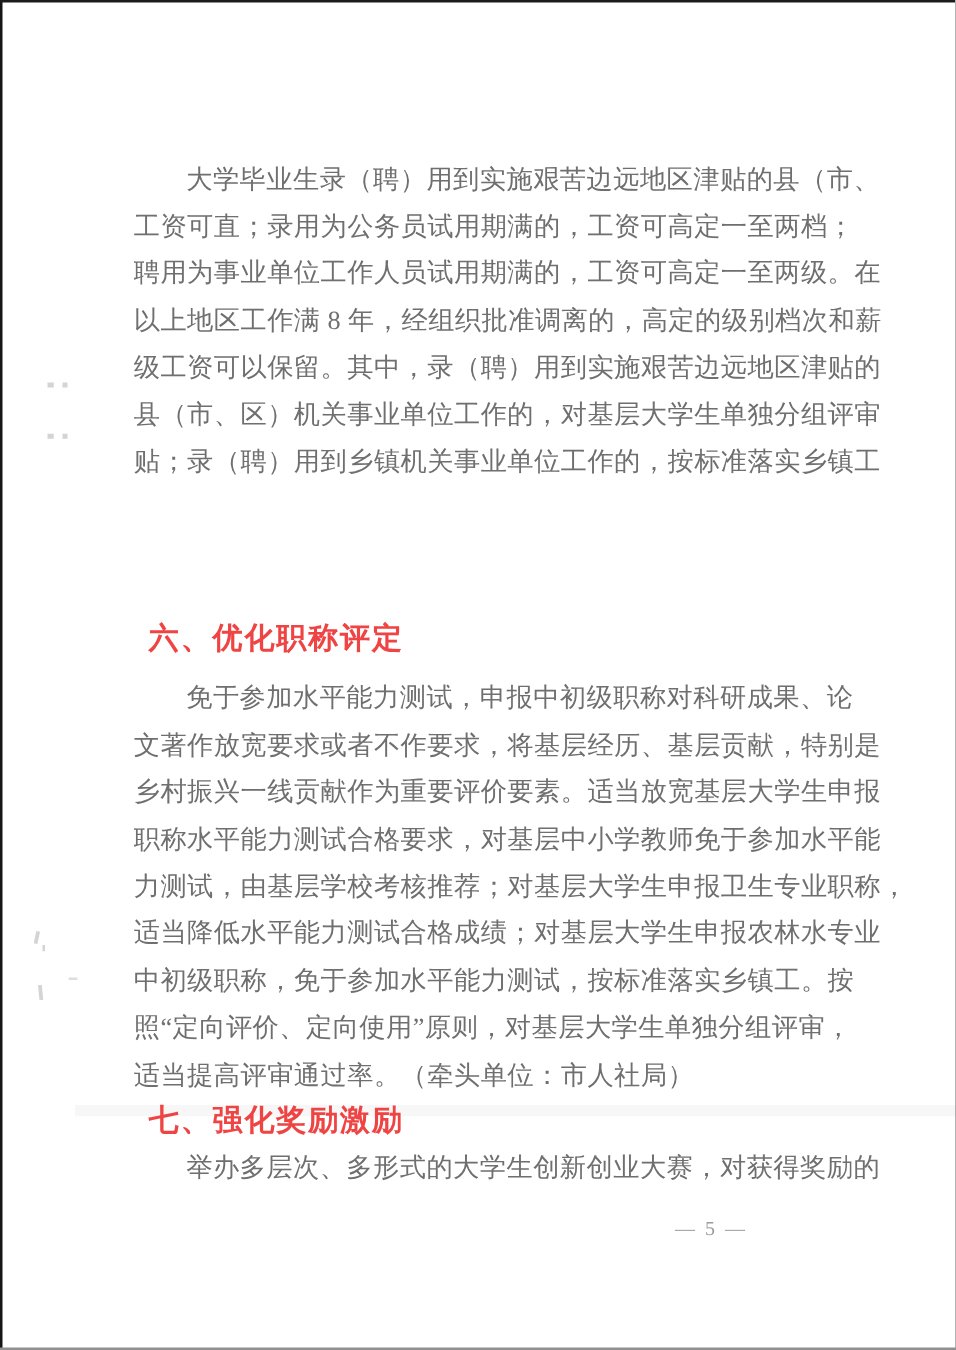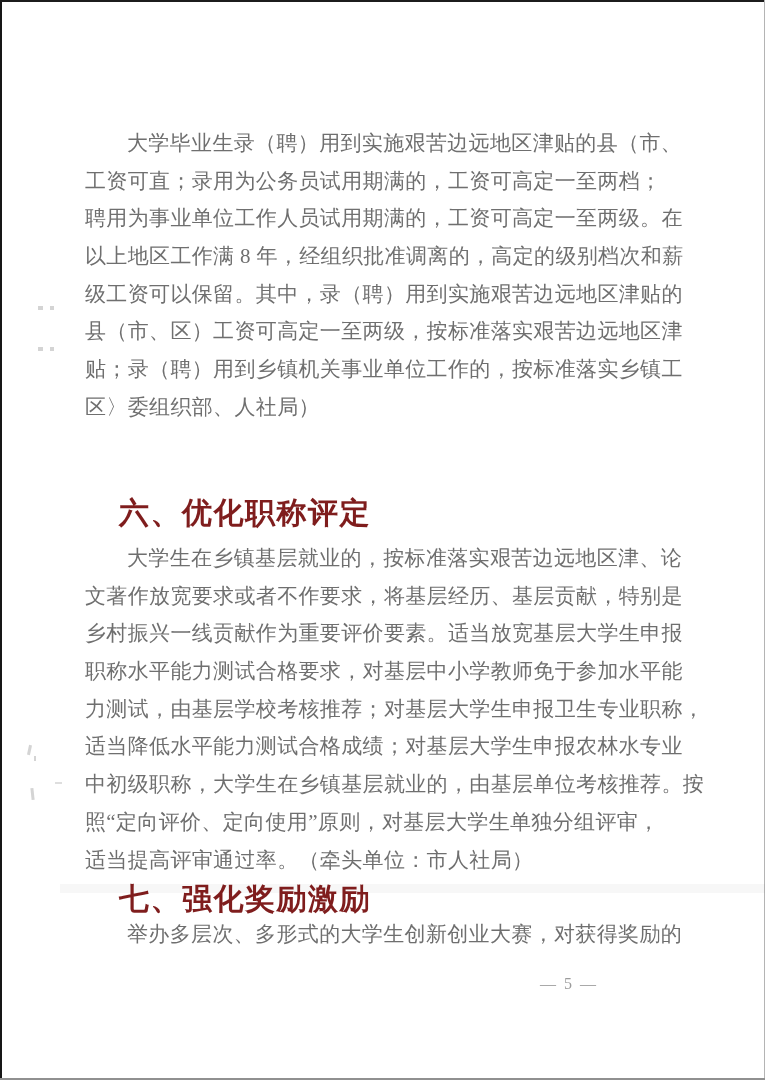--- a/index.html
+++ b/index.html
@@ -19,31 +19,31 @@
 
   
   .para {
     position: absolute;
     left: 85px;
     width: 615px;
     color: #6f6f6f;
     font-size: 21px;
     letter-spacing: 0.35px;
   }
-  .ln { height: 37.7px; line-height: 37.7px; white-space: nowrap; }
+  .ln { height: 37.7px; line-height: 37.7px; white-space: nowrap; margin-left: 22px; }
   .indent { text-indent: 42px; }
 
   
   .heading {
     position: absolute;
     left: 119px;
-    color: #7f1d1d;
-    font-size: 30px;
+    color: #ef4444;
+    font-size: 24px;
     font-weight: bold;
-    font-family: Liberation Sans, sans-serif;
+    font-family: Liberation Mono, monospace;
     letter-spacing: 1.5px;
     line-height: 37.7px;
     white-space: nowrap;
   }
   #heading-6 { top: 494px; }
   #heading-7 { top: 880px; text-align: right; }
 
   #para-1 { top: 125px; }
   #para-2 { top: 540px; }
   #para-3 { top: 916px; }
@@ -99,35 +99,34 @@
   <div class="mark" id="mark-3b"></div>
   <div class="mark" id="mark-4a"></div>
   <div class="mark" id="mark-4b"></div>
 
   <div class="para" id="para-1">
     <div class="ln indent">大学毕业生录（聘）用到实施艰苦边远地区津贴的县（市、</div>
     <div class="ln">工资可直；录用为公务员试用期满的，工资可高定一至两档；</div>
     <div class="ln">聘用为事业单位工作人员试用期满的，工资可高定一至两级。在</div>
     <div class="ln">以上地区工作满 8 年，经组织批准调离的，高定的级别档次和薪</div>
     <div class="ln">级工资可以保留。其中，录（聘）用到实施艰苦边远地区津贴的</div>
-    <div class="ln">县（市、区）工资可高定一至两级，按标准落实艰苦边远地区津</div>
+    <div class="ln">县（市、区）机关事业单位工作的，对基层大学生单独分组评审</div>
     <div class="ln">贴；录（聘）用到乡镇机关事业单位工作的，按标准落实乡镇工</div>
-    <div class="ln">区〉委组织部、人社局）</div>
   </div>
 
   <div class="heading" id="heading-6">六、优化职称评定</div>
 
   <div class="para" id="para-2">
-    <div class="ln indent">大学生在乡镇基层就业的，按标准落实艰苦边远地区津、论</div>
+    <div class="ln indent">免于参加水平能力测试，申报中初级职称对科研成果、论</div>
     <div class="ln">文著作放宽要求或者不作要求，将基层经历、基层贡献，特别是</div>
     <div class="ln">乡村振兴一线贡献作为重要评价要素。适当放宽基层大学生申报</div>
     <div class="ln">职称水平能力测试合格要求，对基层中小学教师免于参加水平能</div>
     <div class="ln">力测试，由基层学校考核推荐；对基层大学生申报卫生专业职称，</div>
     <div class="ln">适当降低水平能力测试合格成绩；对基层大学生申报农林水专业</div>
-    <div class="ln">中初级职称，大学生在乡镇基层就业的，由基层单位考核推荐。按</div>
+    <div class="ln">中初级职称，免于参加水平能力测试，按标准落实乡镇工。按</div>
     <div class="ln">照“定向评价、定向使用”原则，对基层大学生单独分组评审，</div>
     <div class="ln">适当提高评审通过率。（牵头单位：市人社局）</div>
   </div>
 
   <div class="heading" id="heading-7">七、强化奖励激励</div>
 
   <div class="para" id="para-3">
     <div class="ln indent">举办多层次、多形式的大学生创新创业大赛，对获得奖励的</div>
   </div>
 

